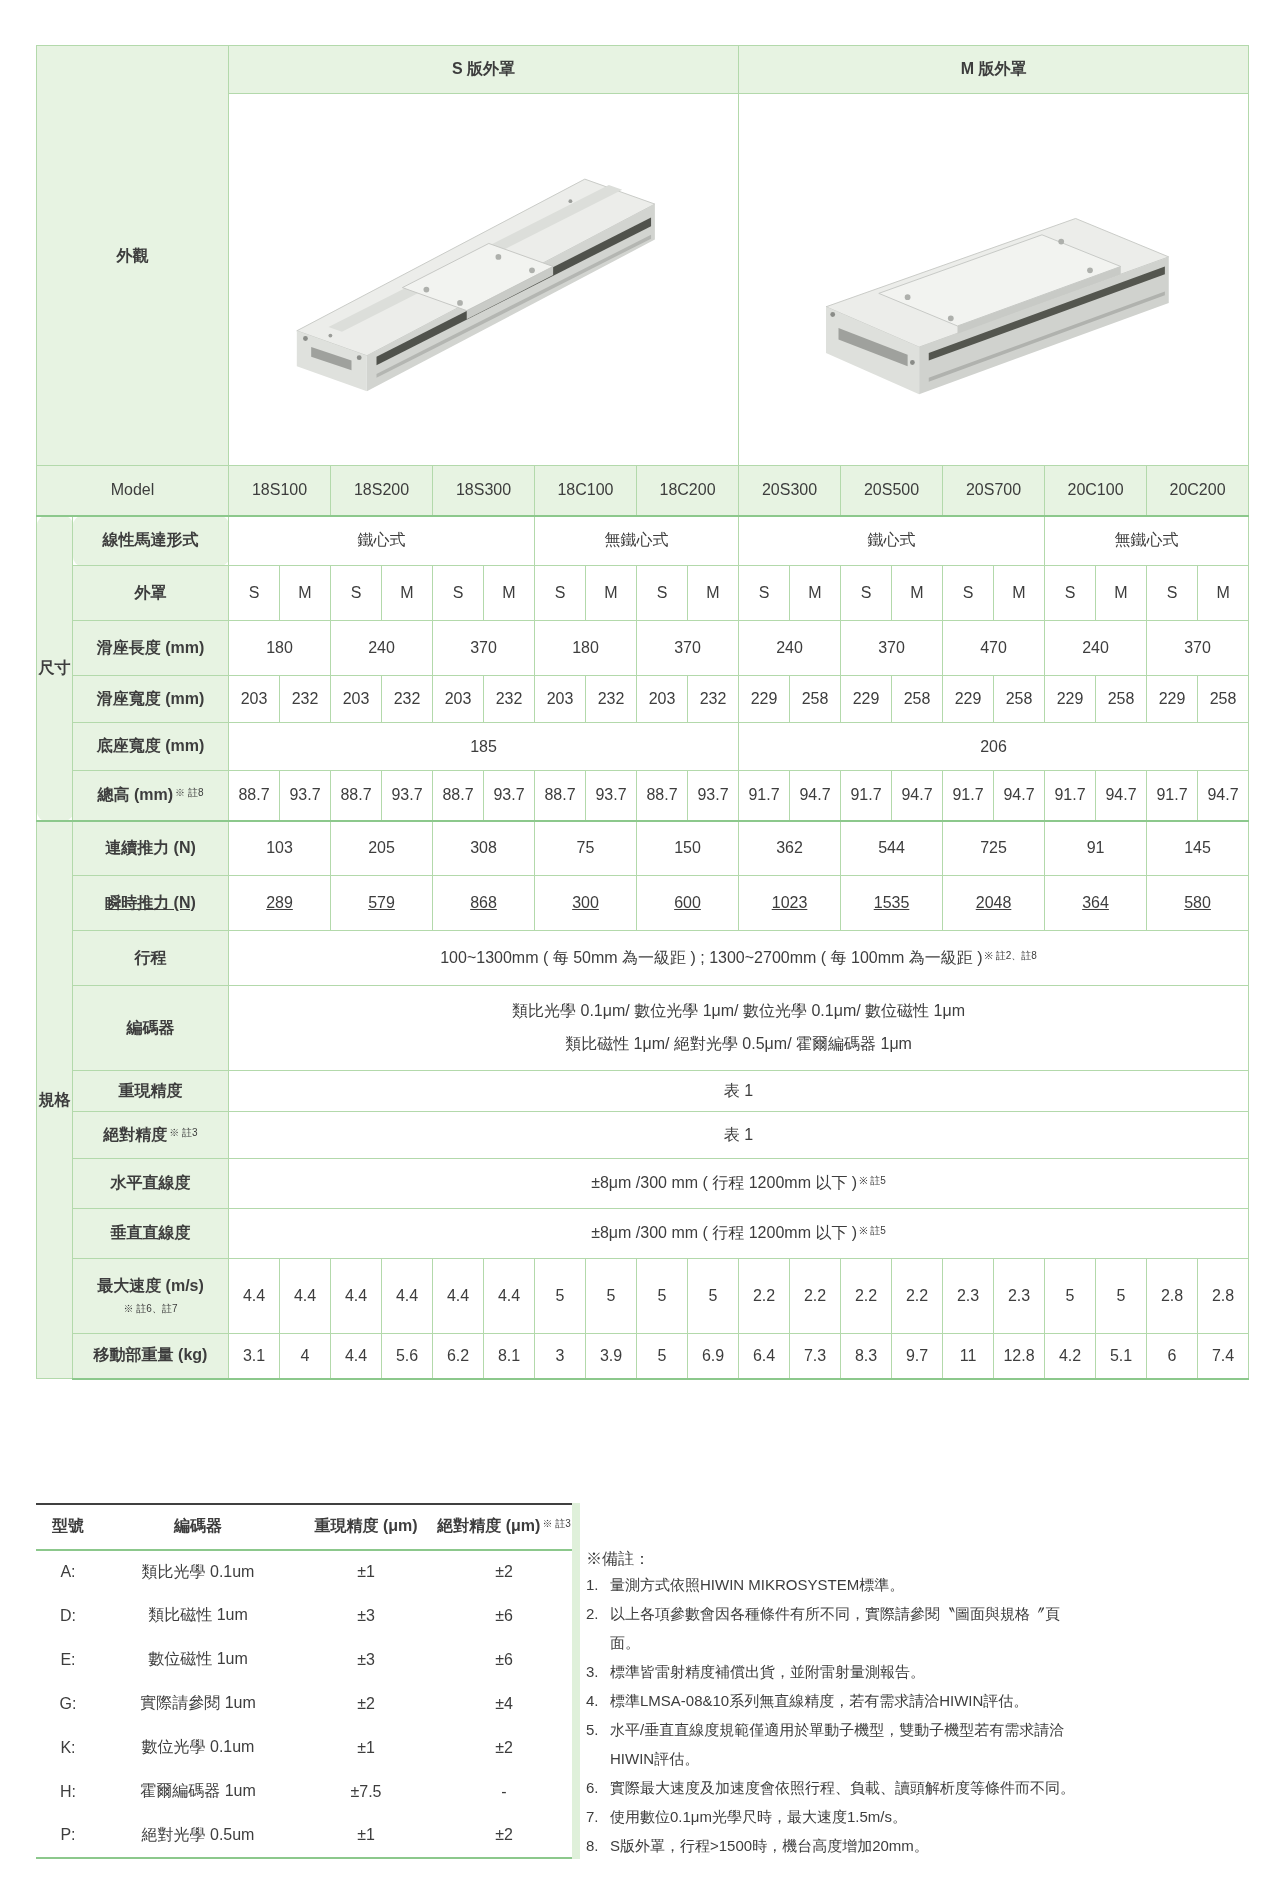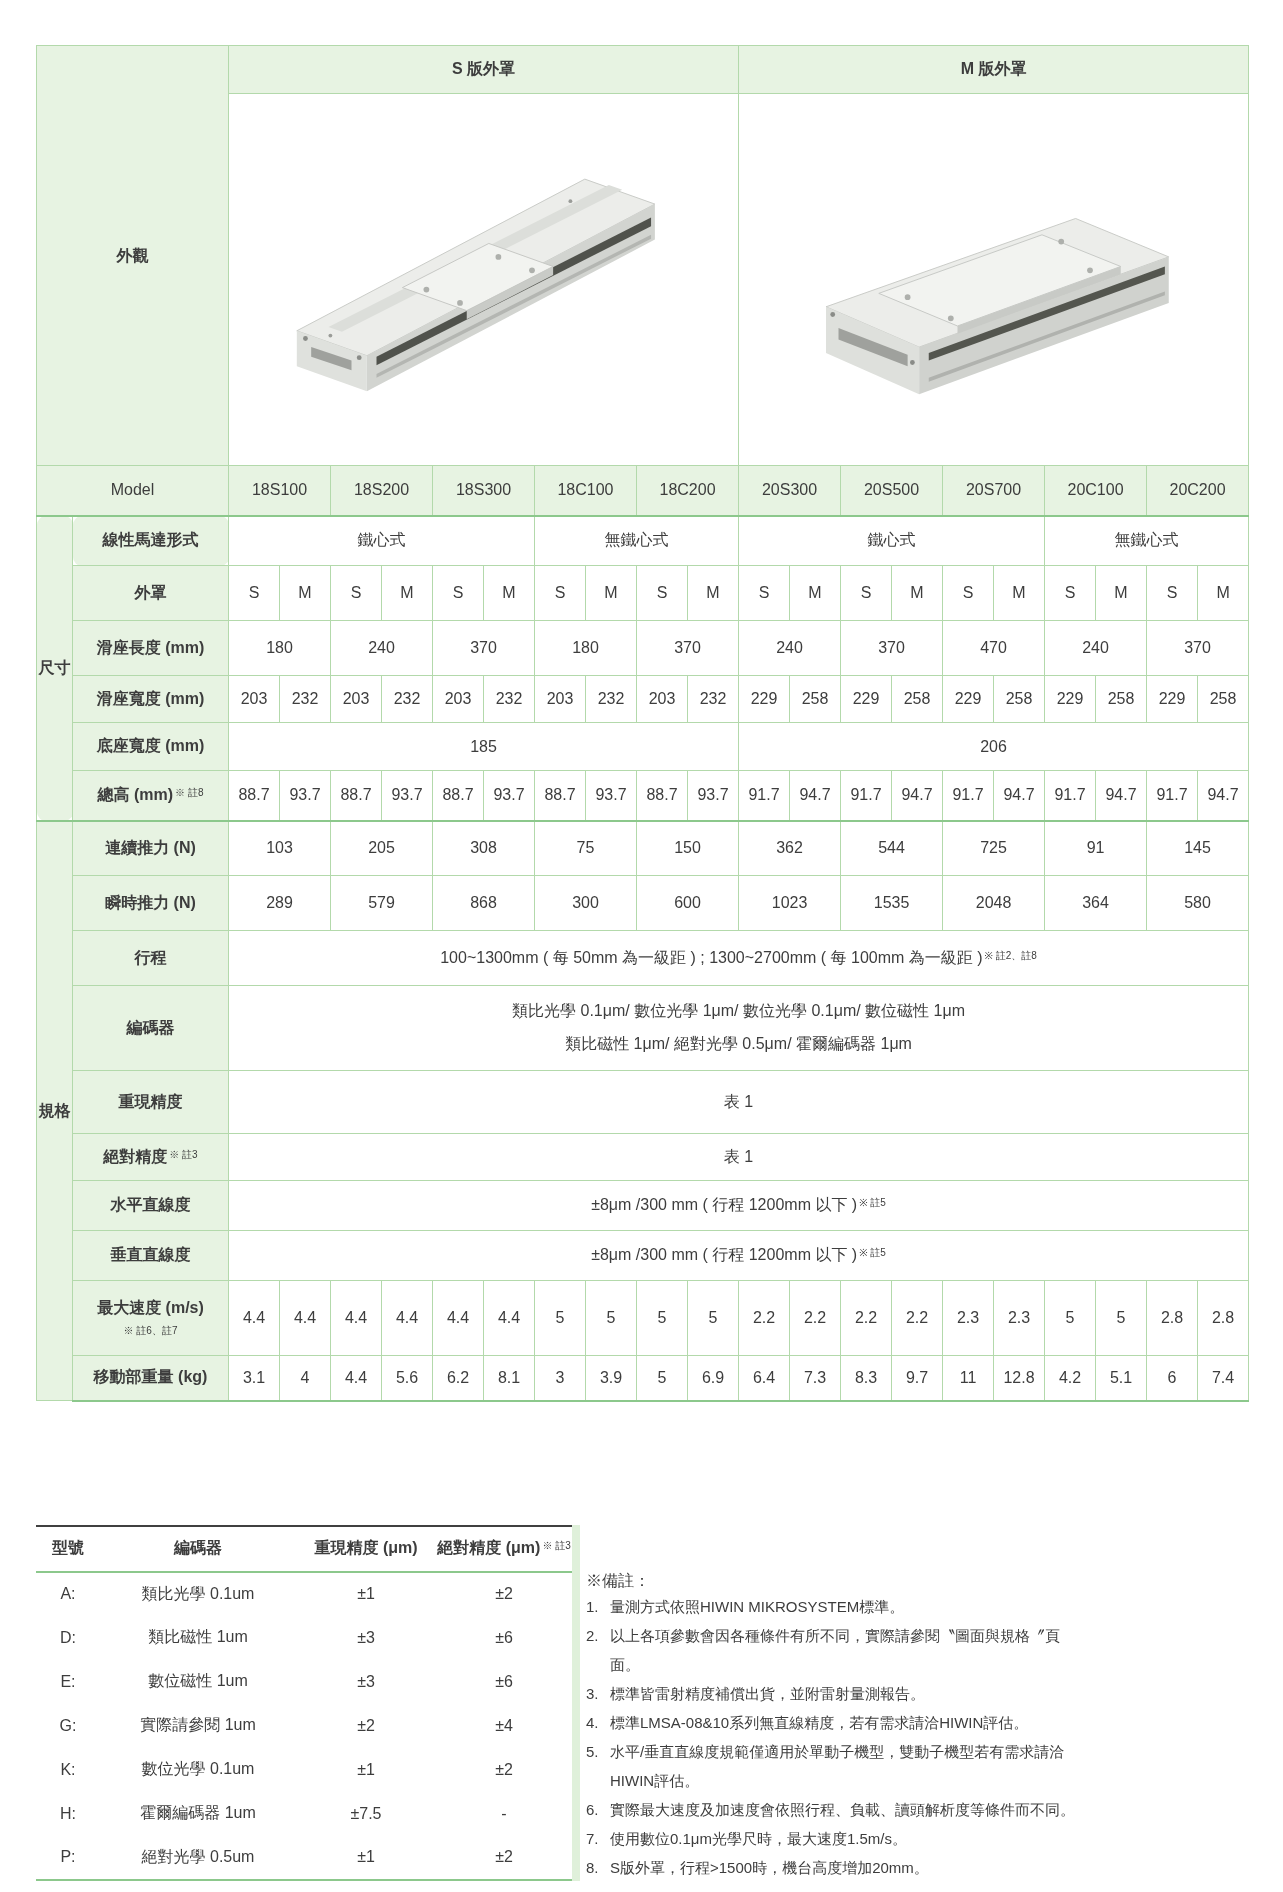--- a/index.html
+++ b/index.html
@@ -27,24 +27,24 @@
   tr.r-header td { height:48px; }
   tr.r-image  td { height:372px; }
   tr.r-model  td { height:50px; }
   tr.r-motor  td { height:50px;border-radius:9px; }
   tr.r-cover  td { height:55px; }
   tr.r-slen   td { height:55px; }
   tr.r-swid   td { height:47px; }
   tr.r-bwid   td { height:48px; }
   tr.r-height td { height:50px; }
   tr.r-cforce td { height:55px; }
-  tr.r-pforce td { height:55px; }
+  tr.r-pforce td { height:55px;text-decoration:underline; }
   tr.r-stroke td { height:55px; }
   tr.r-encoder td { height:85px; }
-  tr.r-rep    td { height:63px;margin-top:32px; }
+  tr.r-rep    td { height:41px;margin-top:32px; }
   tr.r-abs    td { height:47px; }
   tr.r-hstr   td { height:50px; }
   tr.r-vstr   td { height:50px; }
   tr.r-speed  td { height:75px; }
   tr.r-weight td { height:45px; }
 
   
   .bottom { position:relative; margin-top:123px; }
   table.enc { border-collapse:collapse; table-layout:fixed; width:540px;
               border-top:2px solid #404040; border-bottom:2px solid #8cc88c;

